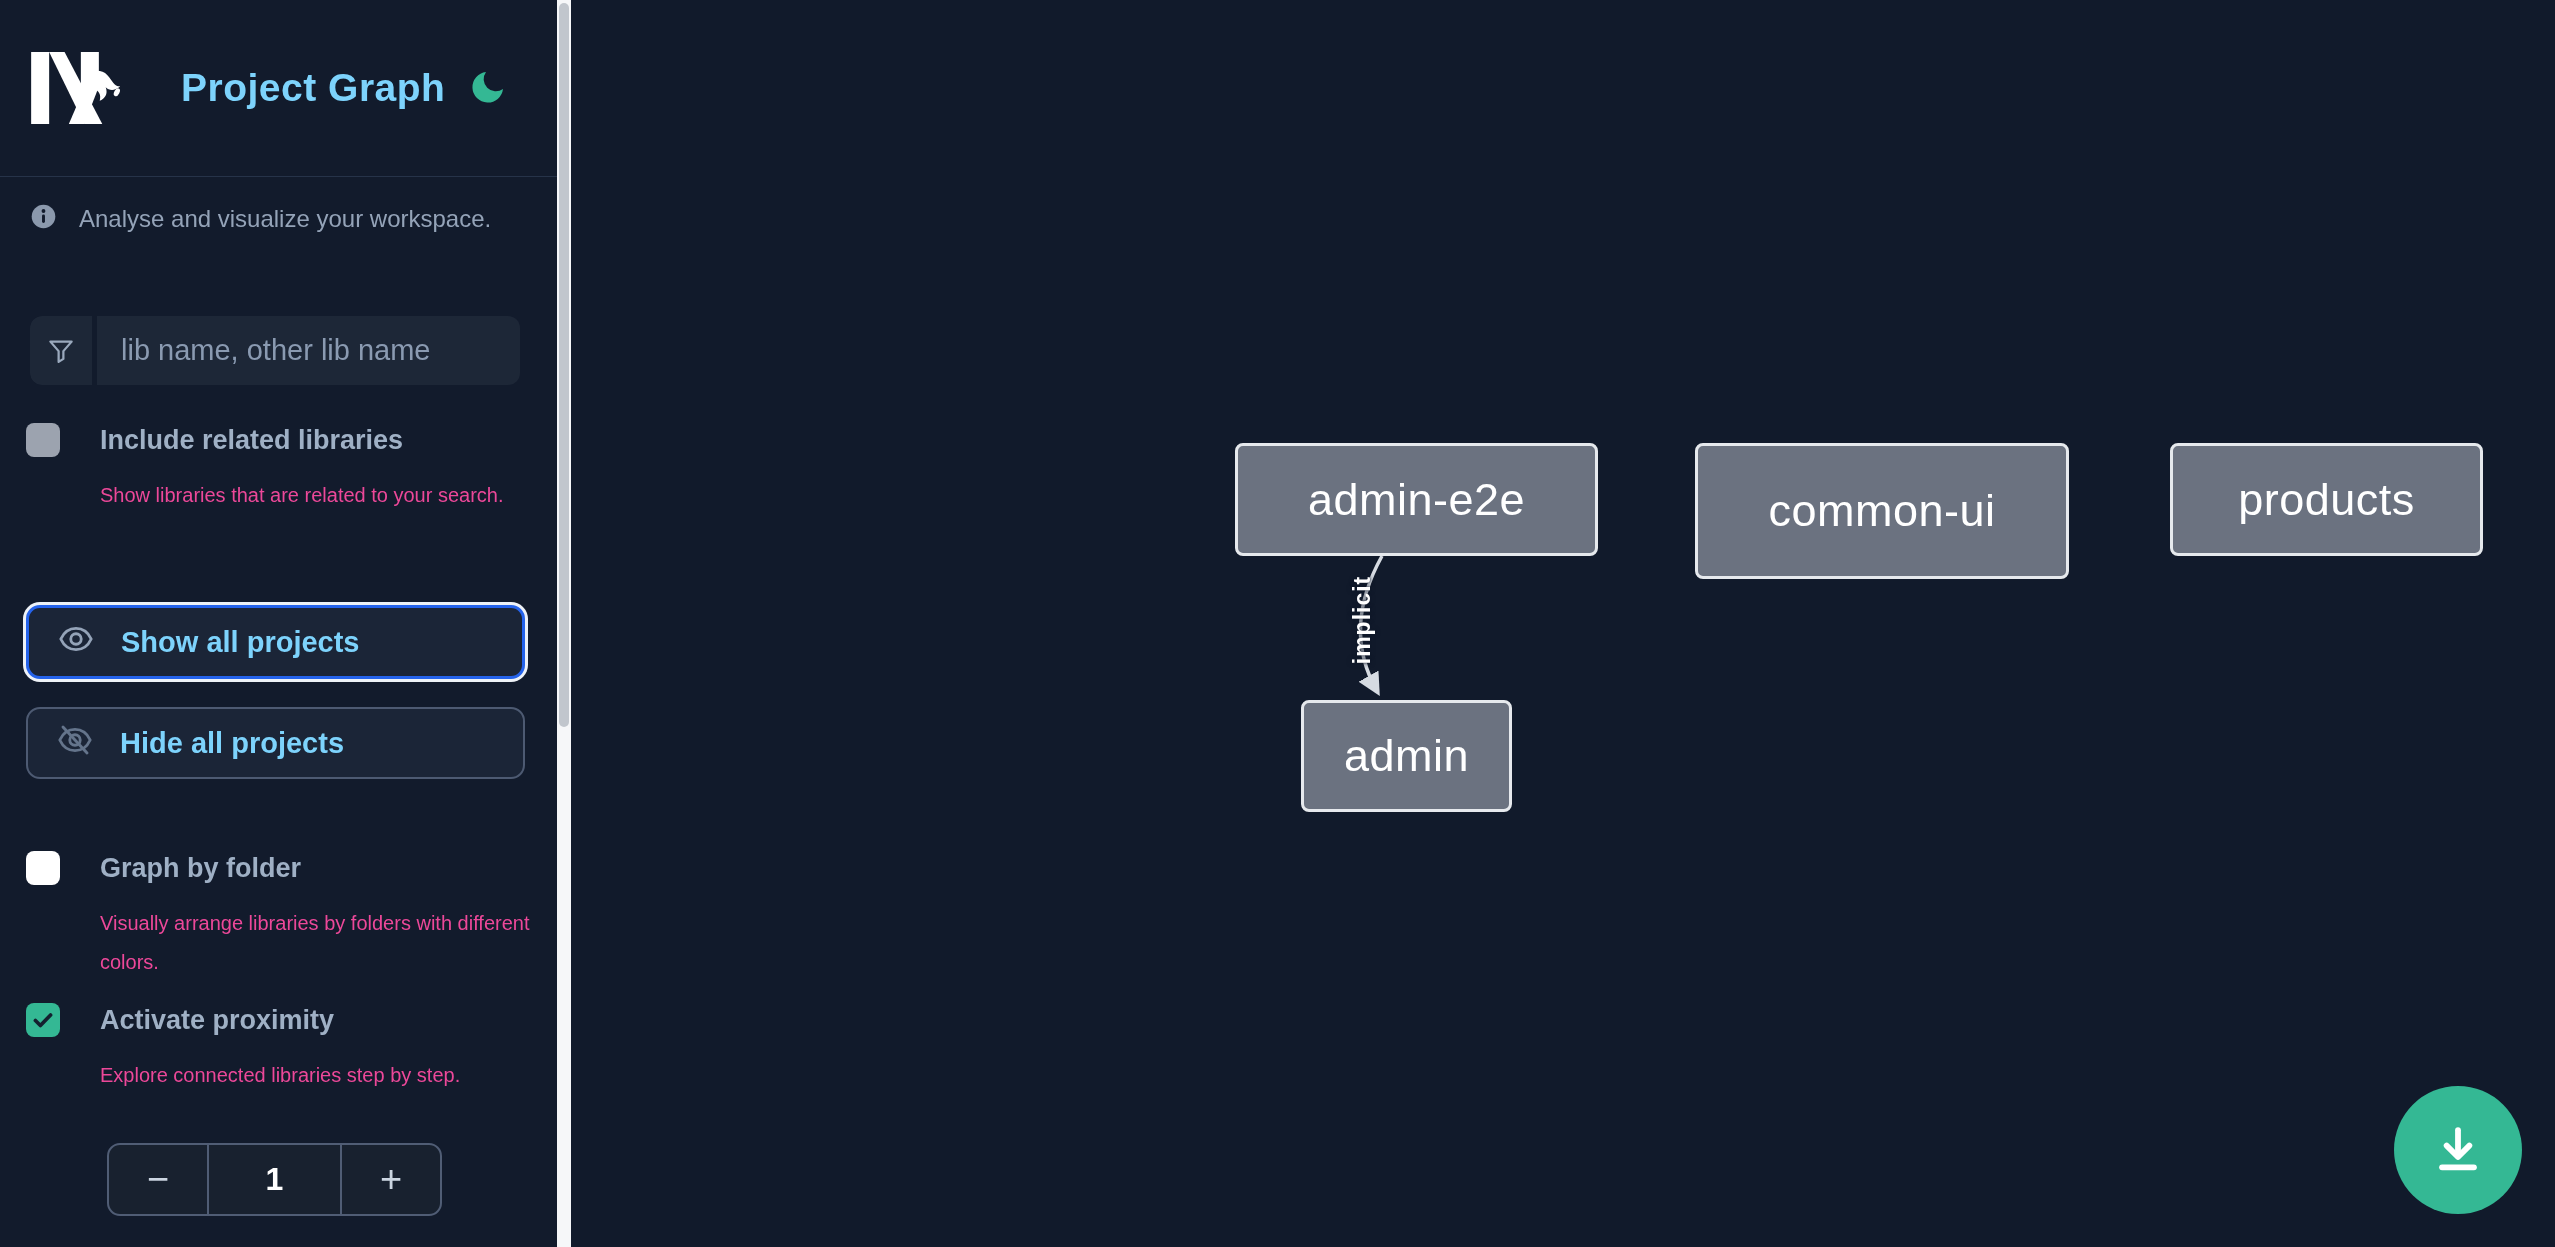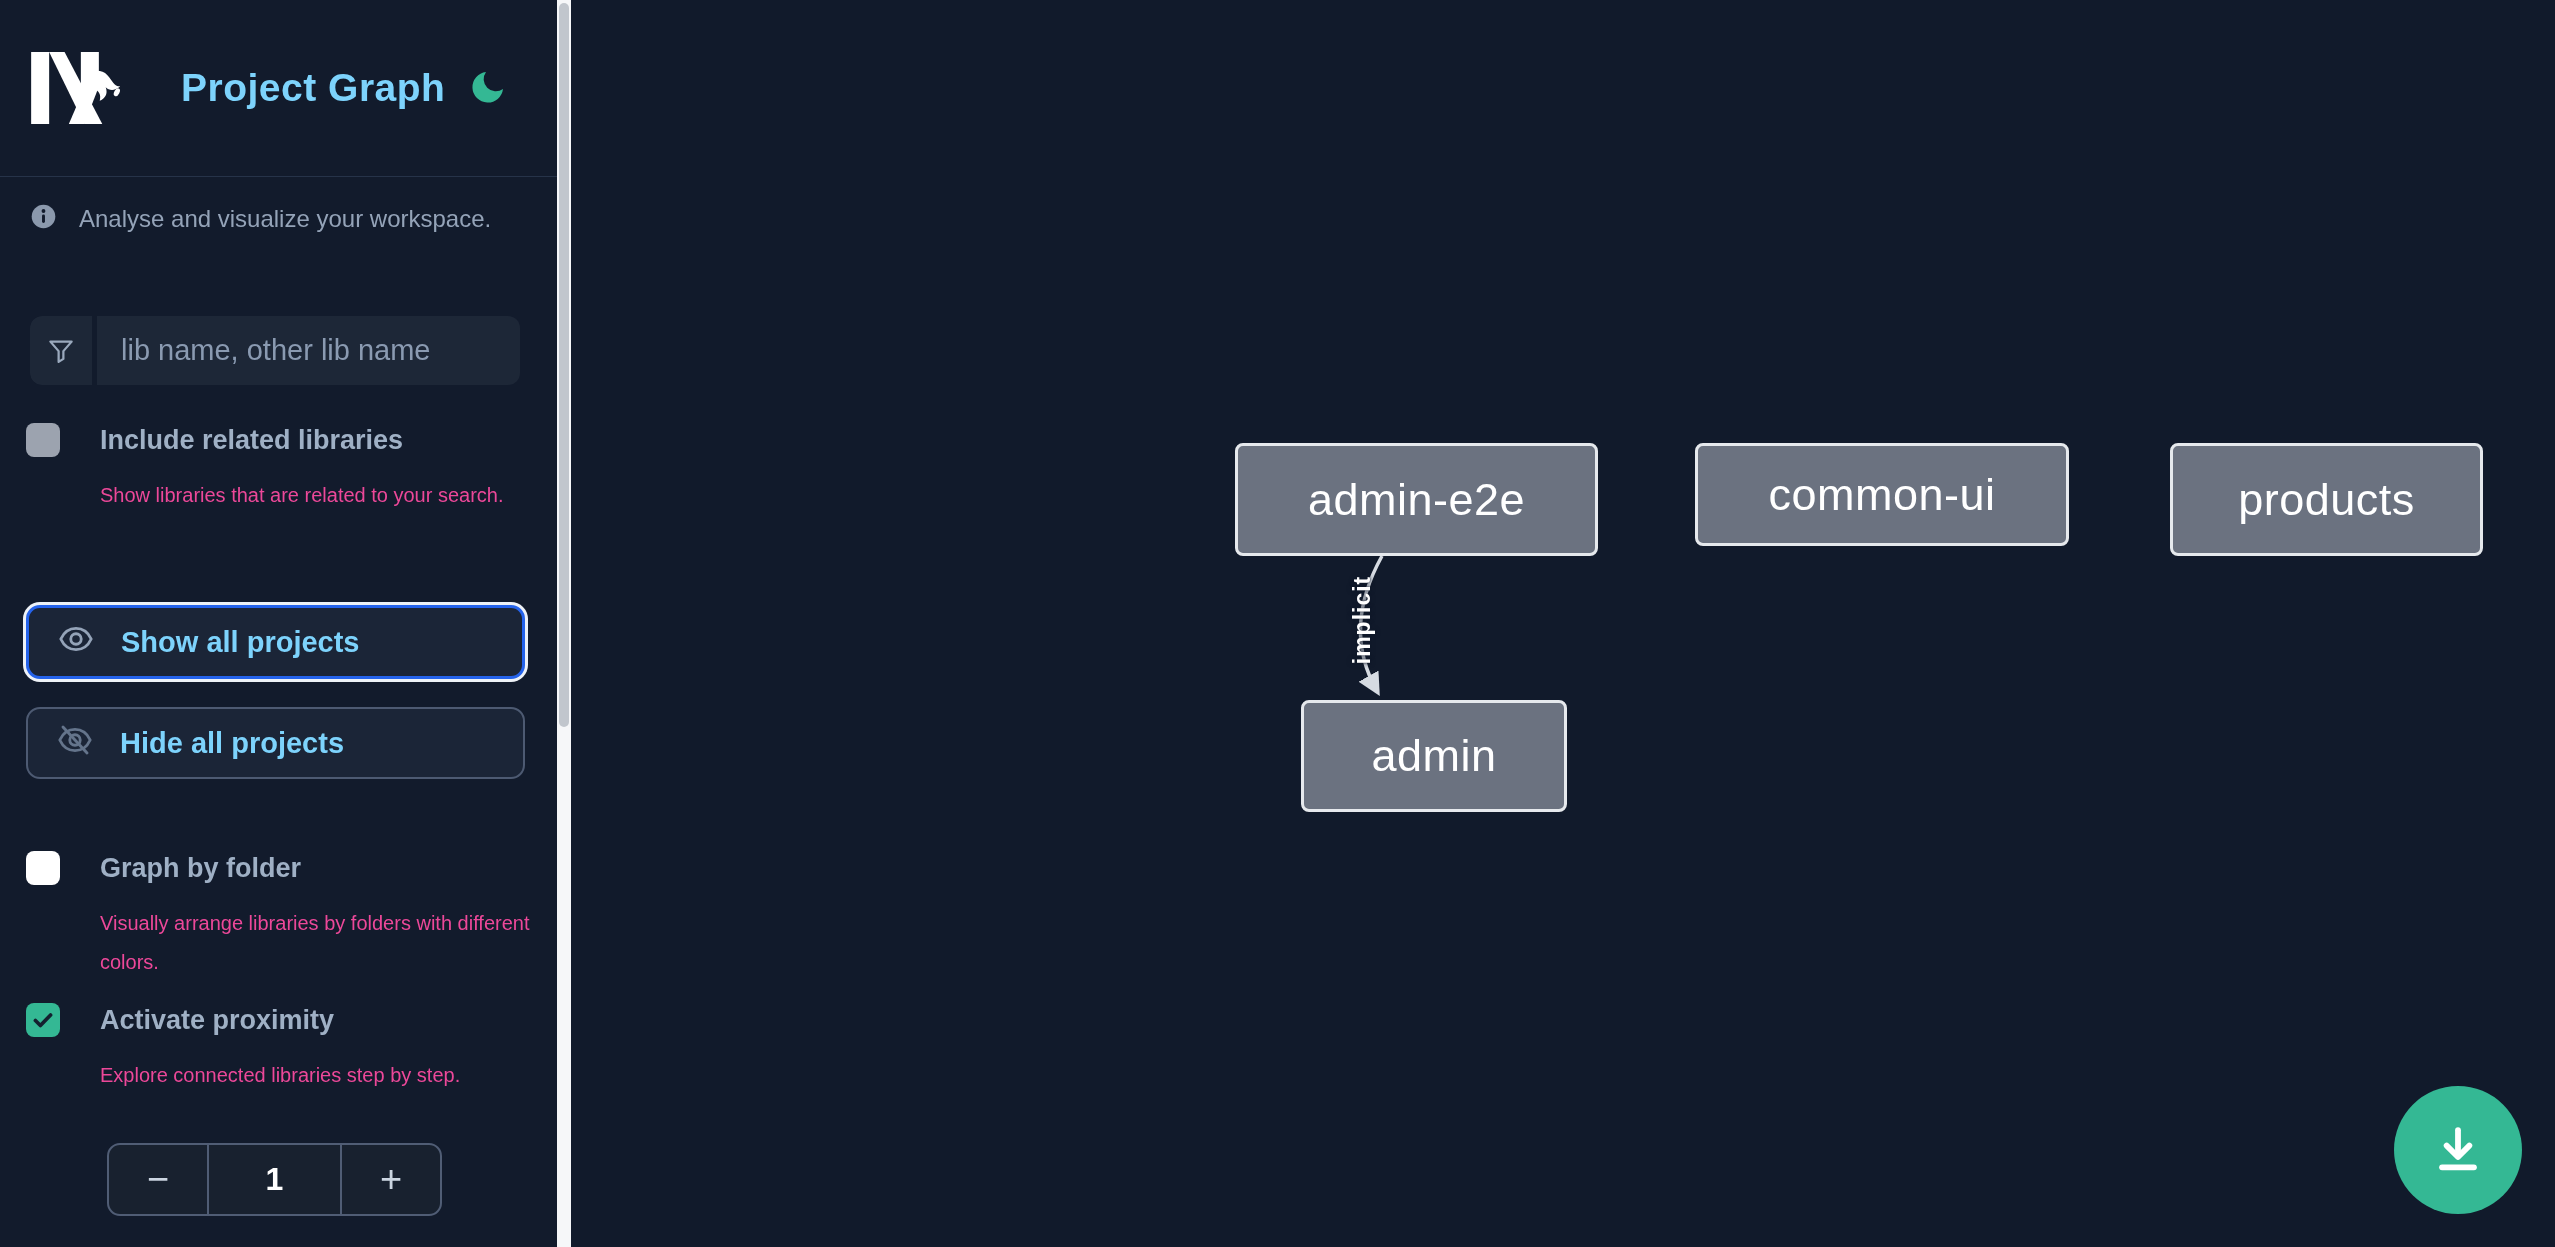--- a/index.html
+++ b/index.html
@@ -67,27 +67,27 @@
         <path d="M0,0 L10,5 L0,10 z" fill="#d6dbe2"></path>
       </marker>
     </defs>
   <path d="M 811 556 C 791 592 777 640 806 691" class="edge-path" marker-end="url(#arrowhead)"></path>
       <path d="M 2140 556 C 2120 592 2106 640 2134 691" class="edge-path" marker-end="url(#arrowhead)"></path>
     </svg>
   <div id="nodes-layer">
       <div class="node" style="left: 664px; top: 443px; width: 363px; height: 113px;">
         <span>admin-e2e</span>
       </div>
-      <div class="node" style="left: 1124px; top: 443px; width: 374px; height: 103px;">
+      <div class="node" style="left: 1124px; top: 443px; width: 374px; height: 136px;">
         <span>common-ui</span>
       </div>
       <div class="node" style="left: 1599px; top: 443px; width: 313px; height: 113px;">
         <span>products</span>
       </div>
-      <div class="node" style="left: 730px; top: 700px; width: 266px; height: 112px;">
+      <div class="node" style="left: 730px; top: 700px; width: 211px; height: 112px;">
         <span>admin</span>
       </div>
     </div>
   <div id="edge-labels-layer">
       <div class="edge-label" style="left: 791px; top: 620px;">implicit</div>
     </div>
 </div>
 
 <button class="fab">
   <span>

